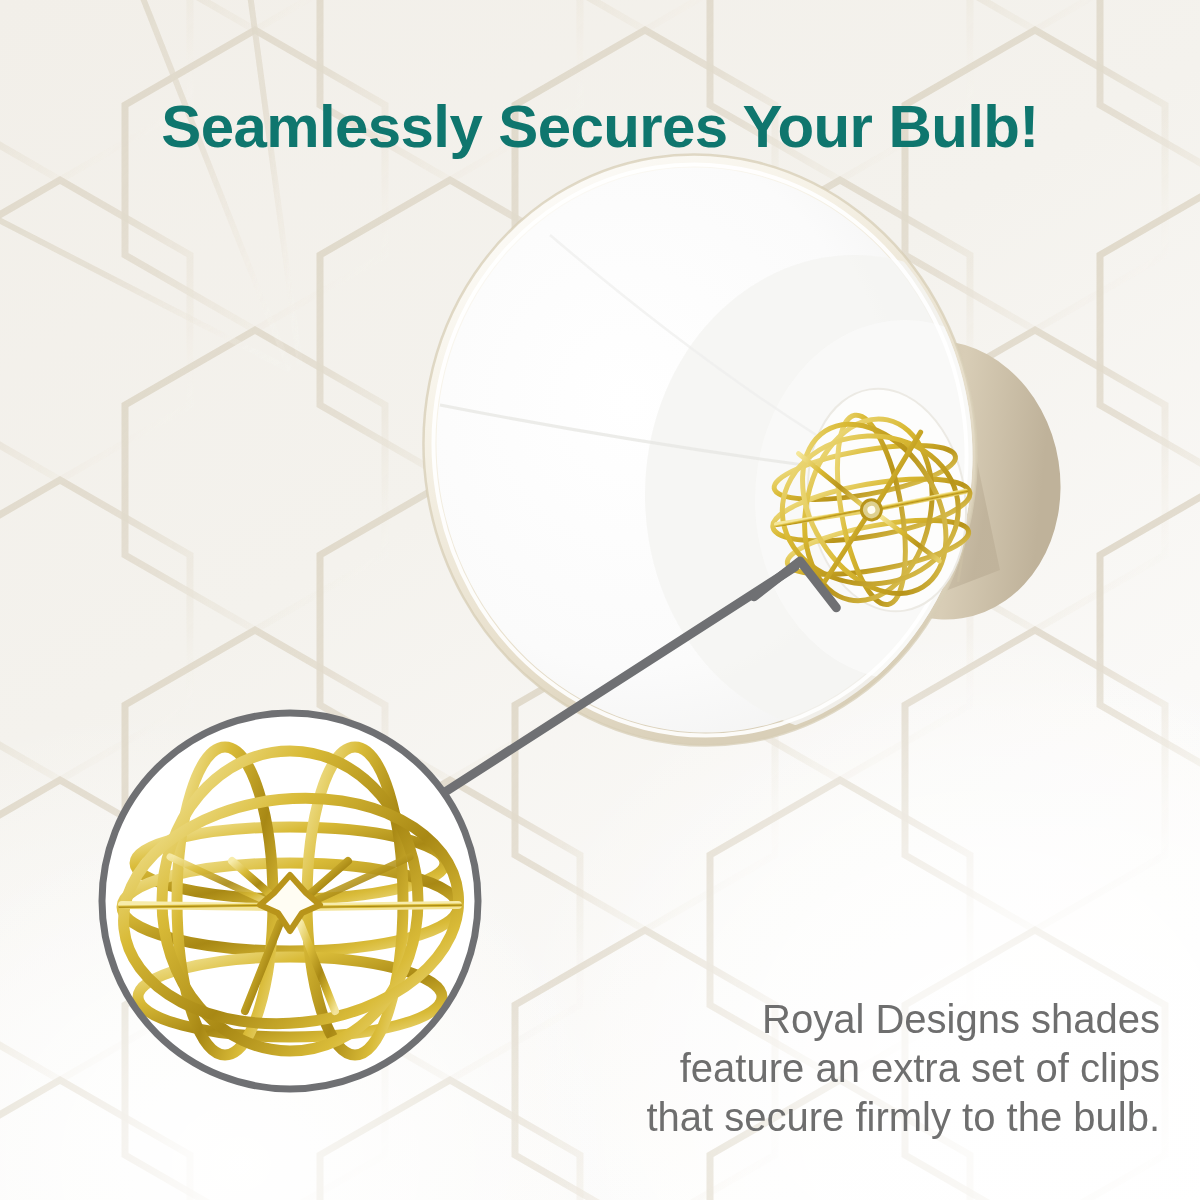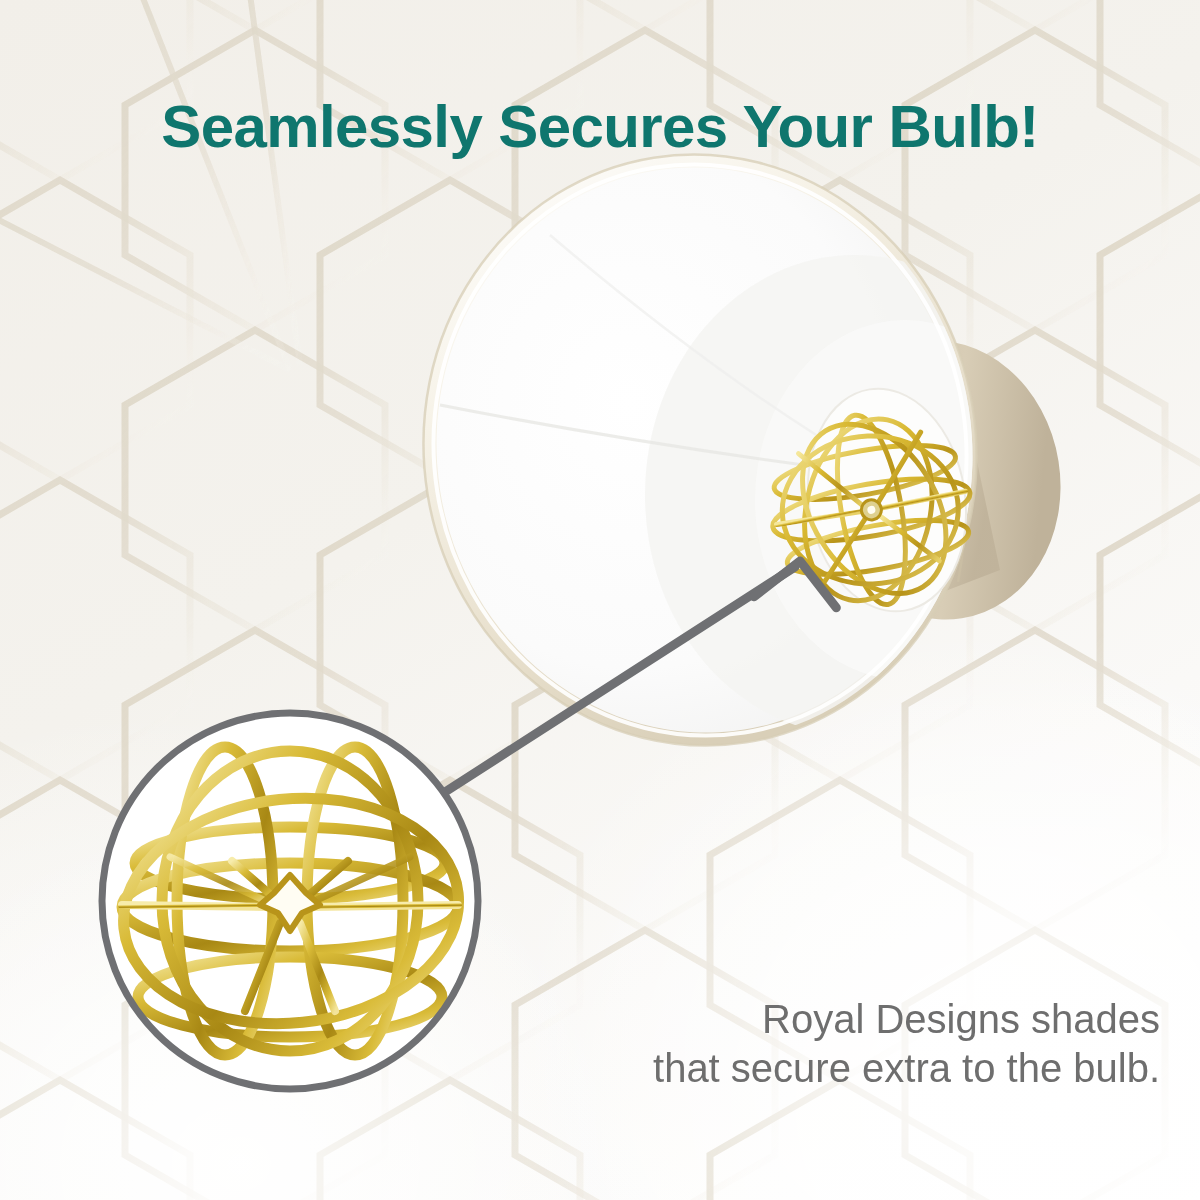--- a/index.html
+++ b/index.html
@@ -299,16 +299,17 @@
           <path d="M0 -26 L16 -8 L30 4 L12 12 L0 30 L-12 12 L-30 4 L-16 -8 Z" fill="#fffdf3" stroke="#b8941a" stroke-width="6" stroke-linejoin="round"></path>
         </g>
       </g>
 
       <circle cx="290" cy="901" r="188" fill="none" stroke="#6f7073" stroke-width="7"></circle>
     </g>
   </svg>
 
   <div class="caption">
     <span class="cline">Royal Designs shades</span>
-    <span class="cline">that secure extra to the bulb.</span>
+    <span class="cline">feature an extra set of clips</span>
+    <span class="cline">that secure firmly to the bulb.</span>
   </div>
 
 </div>
 
 </body></html>

